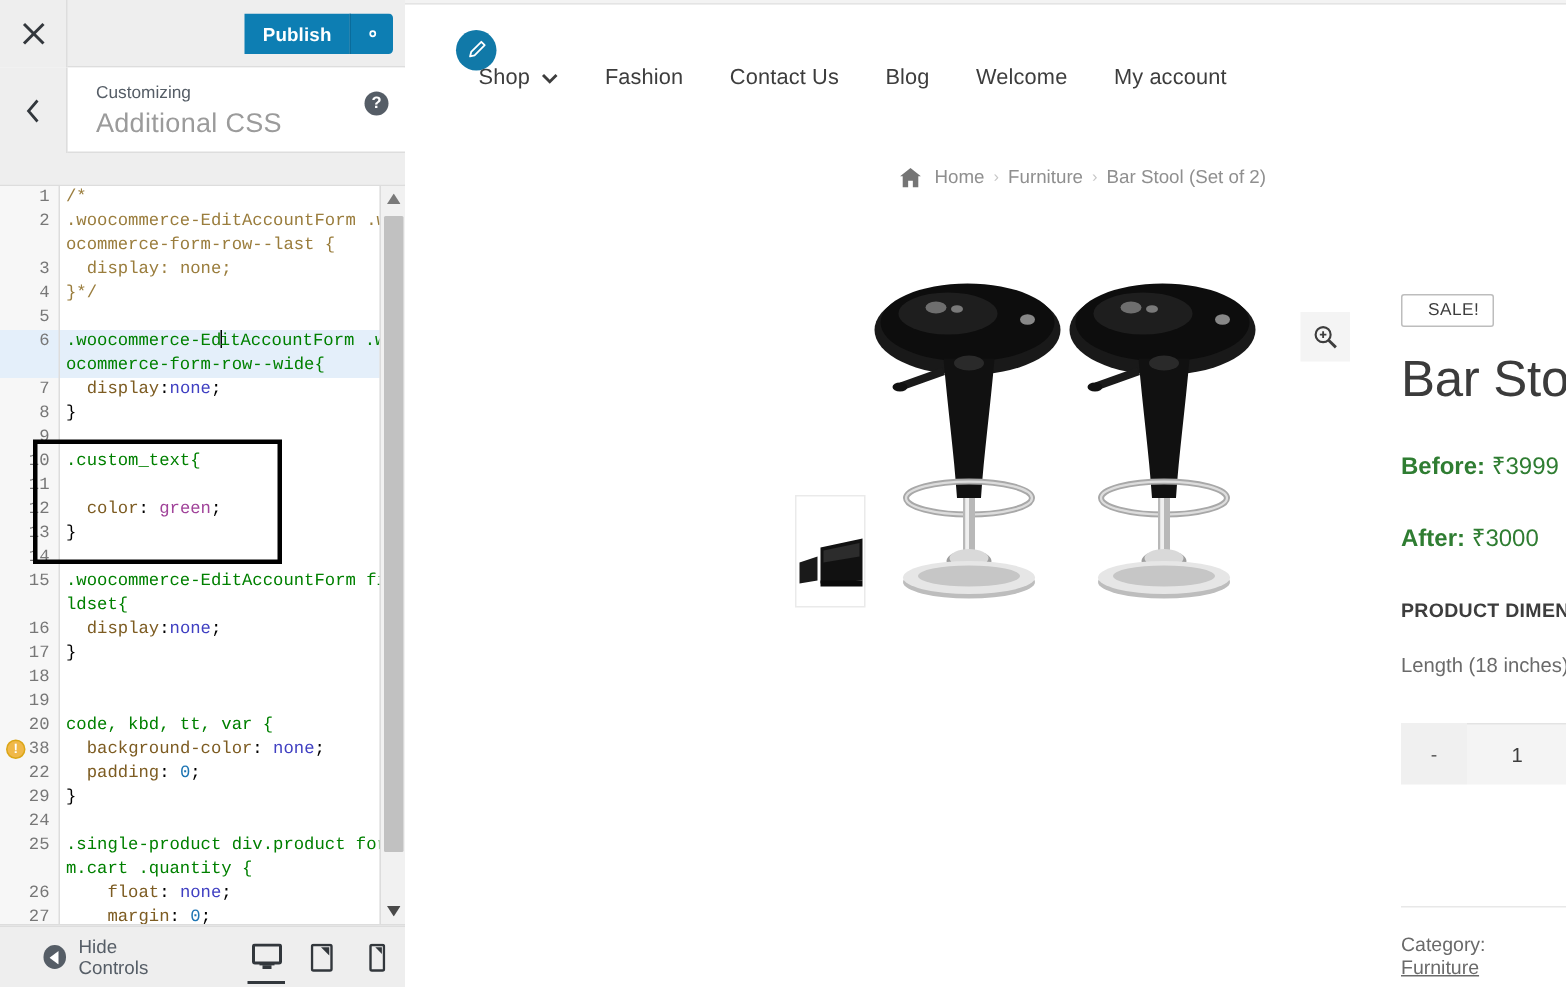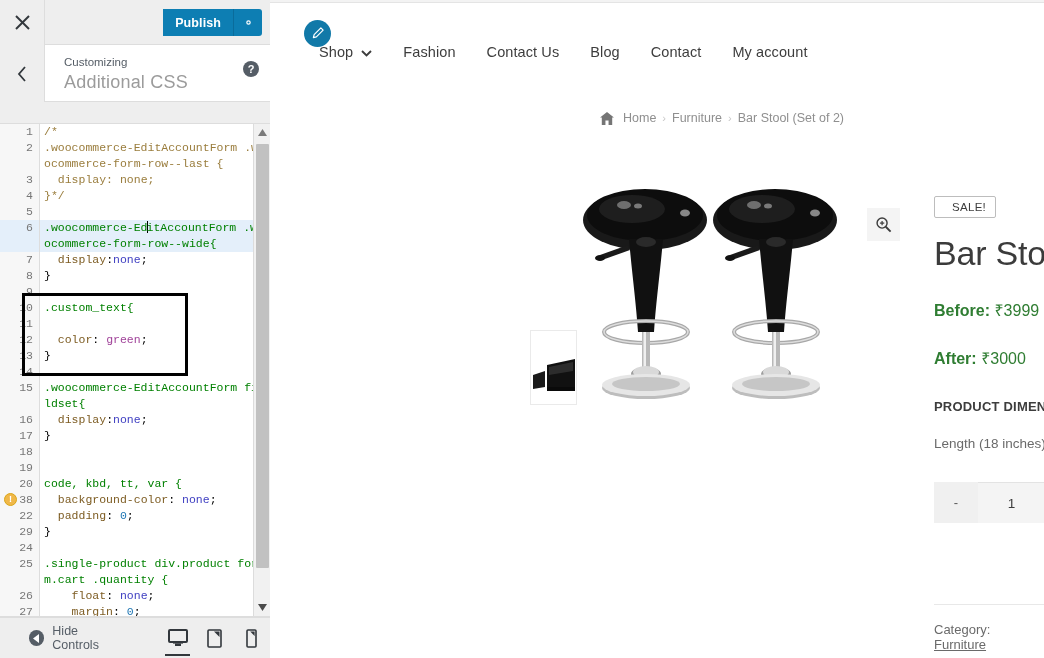--- a/index.html
+++ b/index.html
@@ -639,21 +639,21 @@
           <div class="nav-item">
             <span>Fashion</span>
           </div>
           <div class="nav-item">
             <span>Contact Us</span>
           </div>
           <div class="nav-item">
             <span>Blog</span>
           </div>
           <div class="nav-item">
-            <span>Contact</span>
+            <span>Welcome</span>
           </div>
           <div class="nav-item">
             <span>My account</span>
           </div>
         </div>
     </div>
 
     <div class="breadcrumb">
       <span style="margin-right:9px;display:flex;">
         <svg width="14" height="13" viewBox="0 0 16 15" aria-hidden="true">

